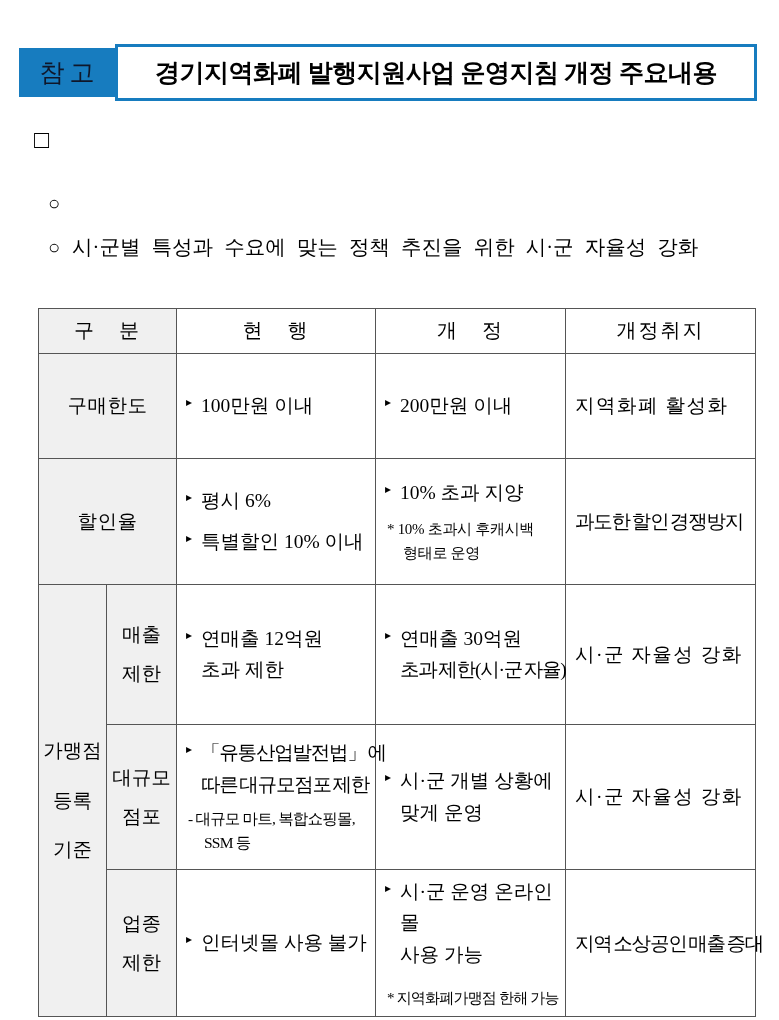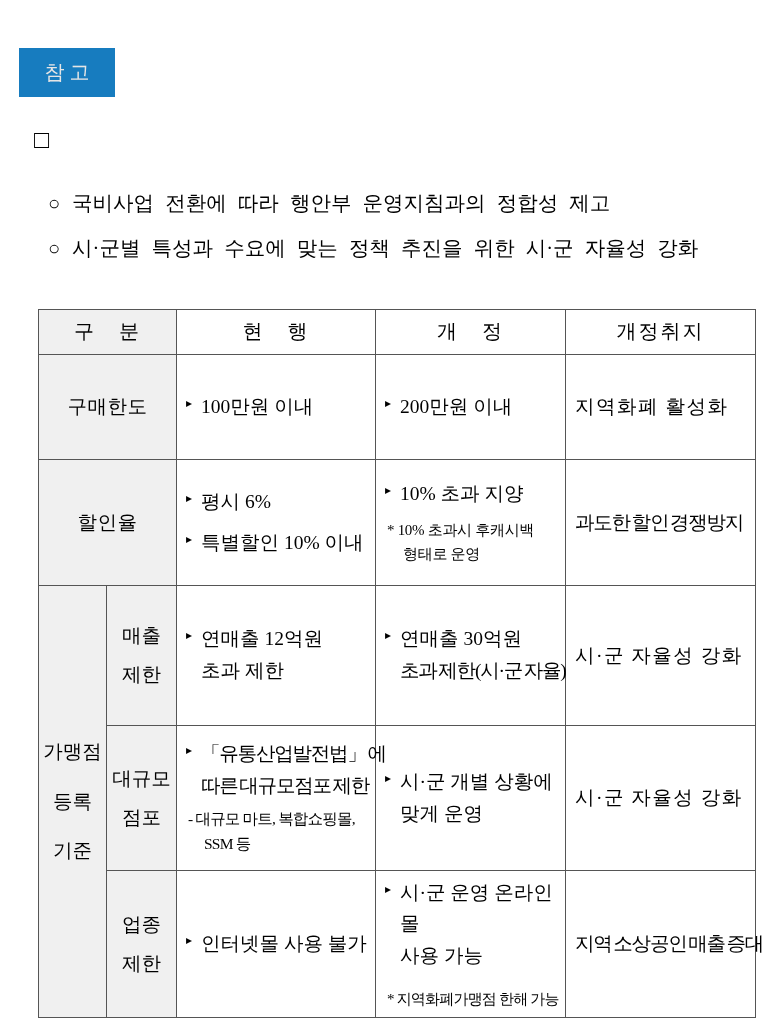--- a/index.html
+++ b/index.html
@@ -10,23 +10,23 @@
     background: #ffffff; color: #000;
     font-family: "Liberation Serif", serif;
     overflow: hidden;
   }
   .page { width: 779px; height: 1020px; padding: 44px 22px 0 19px; }
 
   
   .hdr { display: flex; align-items: center; height: 57px; }
   .badge {
     width: 96px; height: 49px; flex: none;
-    background: var(--blue); color: #e5e5e5;
+    background: var(--blue); color: #0f172a;
     display: flex; align-items: center; justify-content: center;
-    font-size: 20px; letter-spacing: 5px; padding-left: 5px;
+    font-size: 25px; letter-spacing: 5px; padding-left: 5px;
   }
   .titlebox {
     flex: 1; height: 57px; border: 3px solid var(--blue); background: #fff;
     display: flex; align-items: center; justify-content: center;
     font-size: 25px; font-weight: bold; letter-spacing: -0.5px;
     white-space: nowrap;
   }
 
   
   .sect {
@@ -79,30 +79,32 @@
   .purpose { padding: 0 2px 0 9px; font-size: 19.5px; letter-spacing: 1.5px; white-space: nowrap; }
   .purpose.tight { letter-spacing: -1.2px; word-spacing: -2px; }
 </style>
 </head>
 <body>
 
 <div class="page">
 
   <div class="hdr">
     <div class="badge">참고</div>
+    <div class="titlebox">
+      <span>경기지역화폐 발행지원사업 운영지침 개정 주요내용</span>
+    </div>
   </div>
 
   <div class="sect">
     <span class="sq">□</span>
   </div>
 
   <div class="points">
     <div class="point">
       <span class="ci">○</span>
-      <span>국비사업 전환에 따라 행안부 운영지침과의 정합성 제고</span>
     </div>
     <div class="point">
       <span class="ci">○</span>
       <span>시·군별 특성과 수요에 맞는 정책 추진을 위한 시·군 자율성 강화</span>
     </div>
   </div>
 
   <table>
     <colgroup>
       <col style="width:68px">

